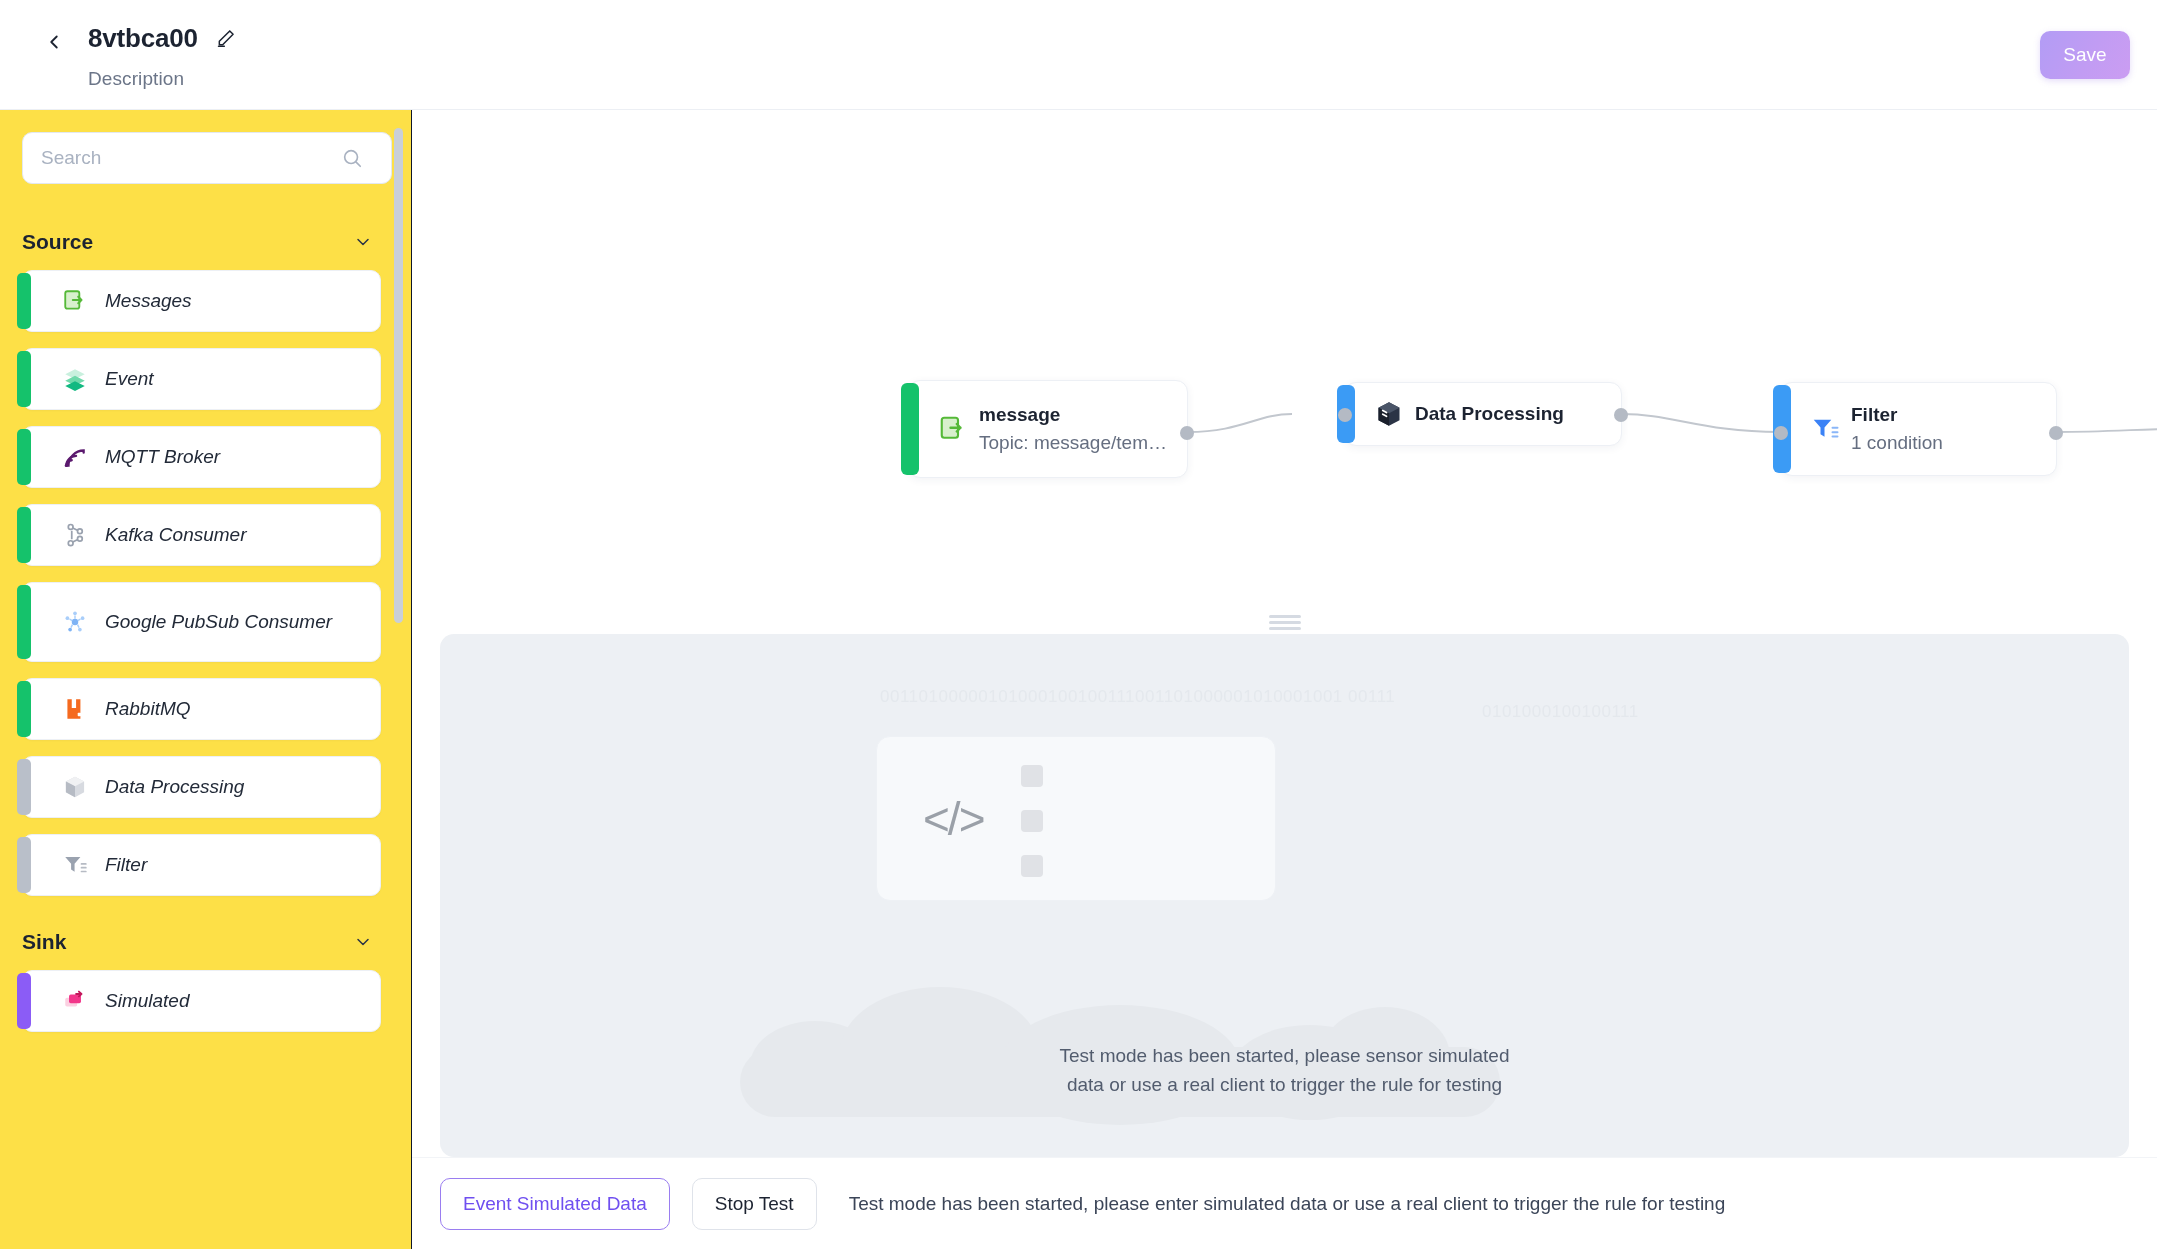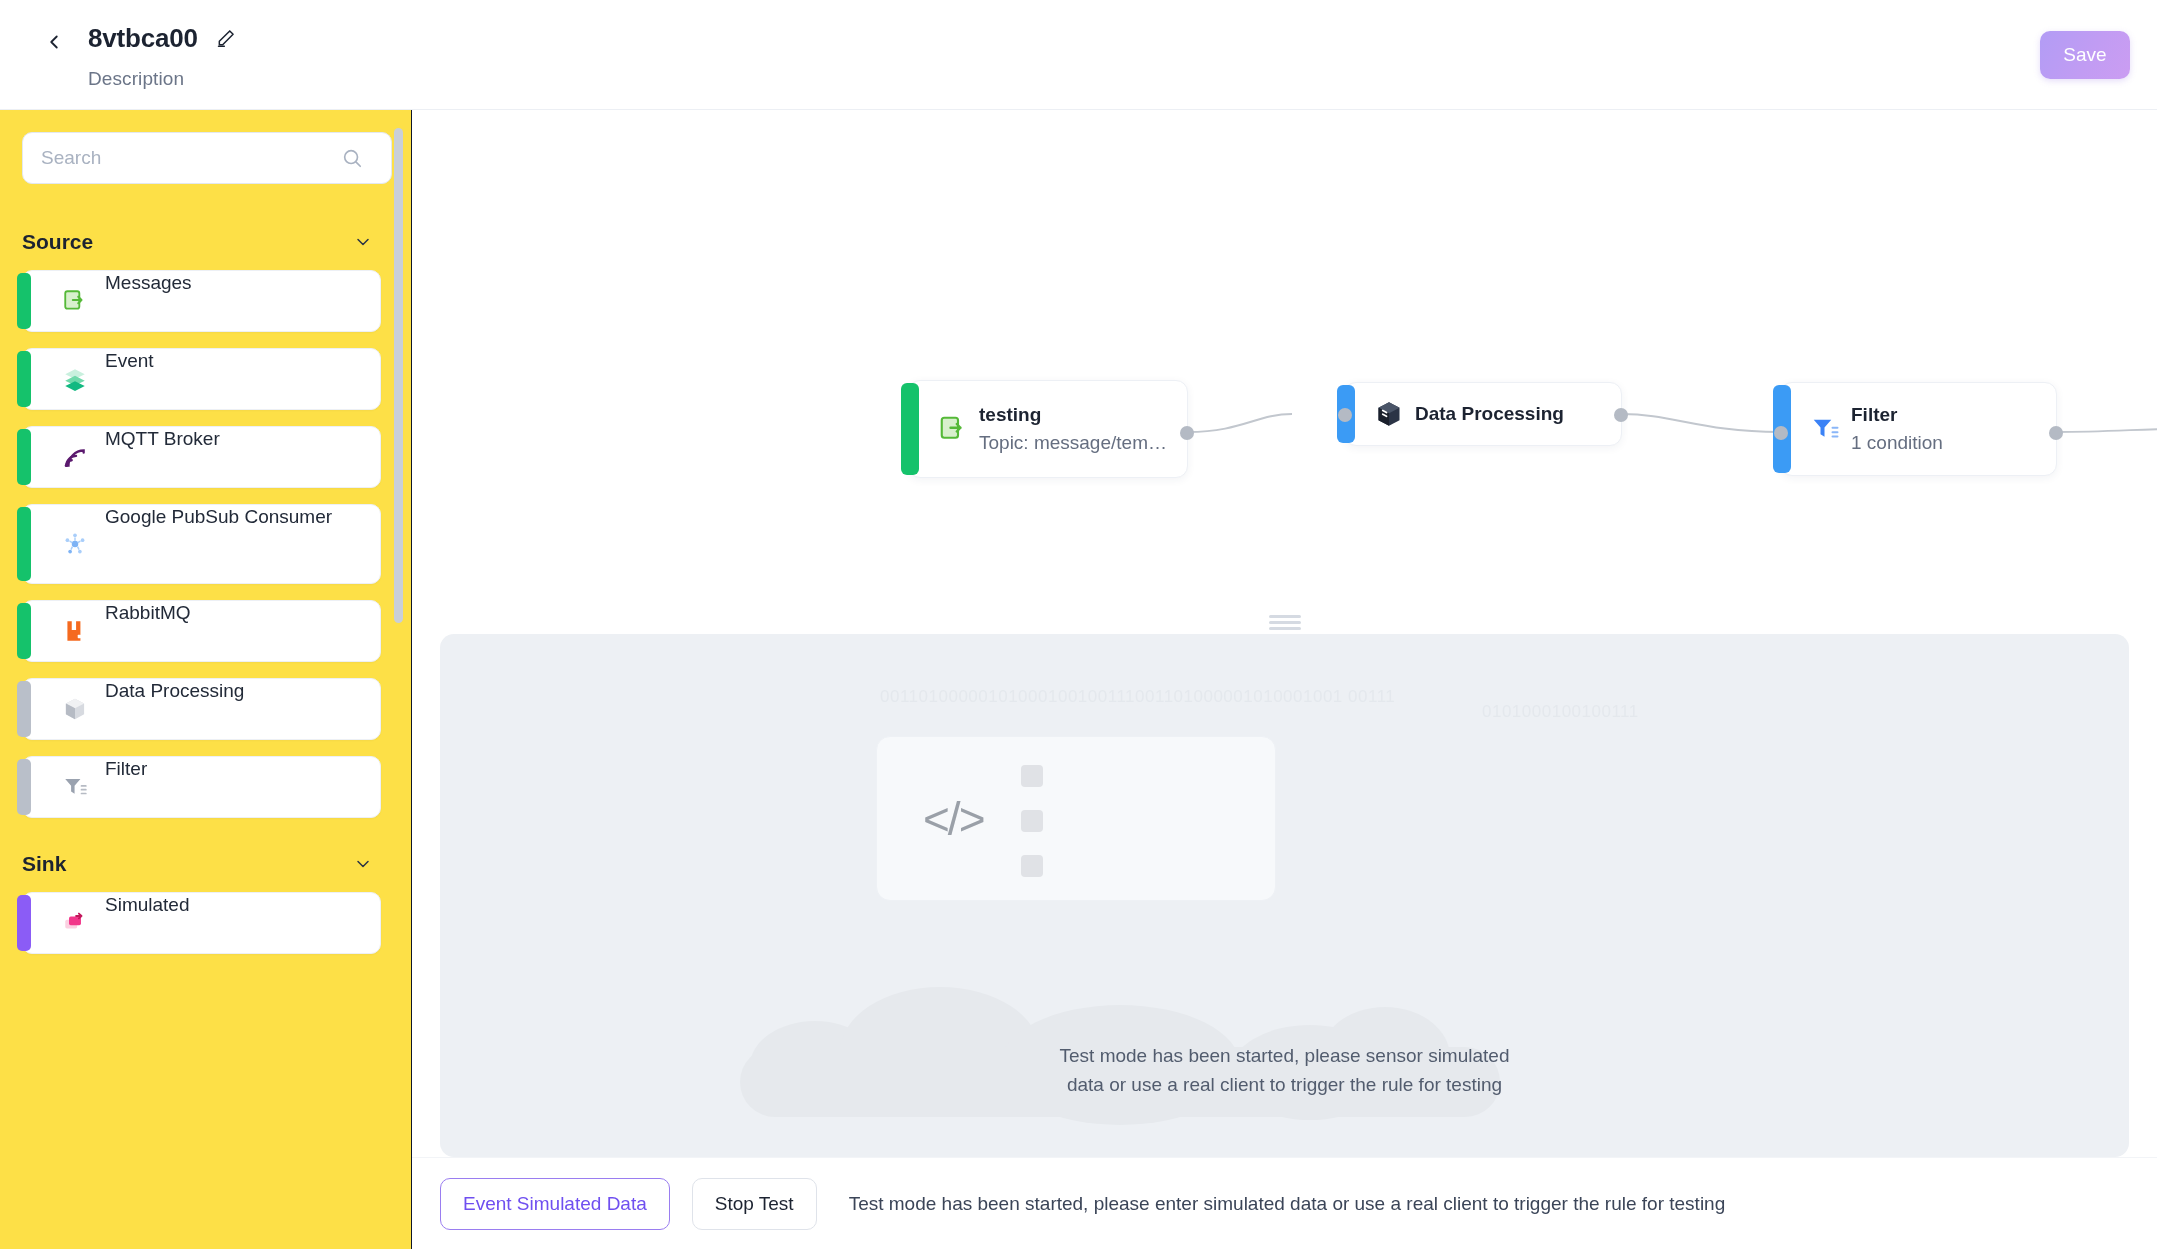--- a/index.html
+++ b/index.html
@@ -69,26 +69,27 @@
   .section { margin-bottom: 8px; }
   .section-head {
     display: flex; align-items: center; justify-content: space-between;
     padding: 18px 8px 16px 0px; cursor: pointer;
   }
   .section-title { font-size: 21px; font-weight: bold; color: #1c2331; }
   .chev { display: flex; }
 
   .node-item {
     position: relative;
-    display: flex; 
+    display: flex; align-items: center;
     height: 62px; margin-bottom: 16px;
     background: #ffffff; border: 1px solid #edf0f5;
     border-radius: 10px; cursor: pointer;
     padding-left: 42px;
     box-shadow: 0 1px 2px rgba(25,40,80,.035);
+    font-style: italic;
   }
   .node-item.tall { height: 80px; }
   .node-item::before {
     content: ""; position: absolute; left: -6px; top: 2px; bottom: 2px;
     width: 14px; border-radius: 5px; background: var(--accent, #15c26b);
     z-index: 0;
   }
   .node-item .ic {
     position: absolute; left: 38px; top: 50%; transform: translateY(-50%);
     width: 28px; height: 28px; display: flex; align-items: center; justify-content: center;
@@ -281,20 +282,32 @@
               <svg width="26" height="26" viewBox="0 0 24 24" fill="none" stroke="#5b1a6e" stroke-width="2.1" stroke-linecap="round">
                   <path d="M4 20h2a14 14 0 0114-14v2"></path>
                   <path d="M4 20h-0.5M4 20a9 9 0 019-9"></path>
                   <path d="M4 20a5 5 0 015-5"></path>
                   <circle cx="4.6" cy="19.6" r="1.3" fill="#5b1a6e" stroke="none"></circle>
                 </svg>
             </span>
             <span class="lbl">MQTT Broker</span>
           </div>
 
+          <div class="node-item" style="--accent:#15c26b">
+            <span class="ic">
+              <svg width="26" height="26" viewBox="0 0 24 24" fill="none" stroke="#9aa2af" stroke-width="1.6">
+                  <circle cx="8" cy="4.5" r="2.2"></circle>
+                  <circle cx="8" cy="19.5" r="2.2"></circle>
+                  <circle cx="16.5" cy="8.5" r="2.2"></circle>
+                  <circle cx="16.5" cy="15.5" r="2.2"></circle>
+                  <path d="M10 5.6l4.6 2.3M10 18.4l4.6-2.3M9 8v8"></path>
+                </svg>
+            </span>
+            <span class="lbl">Kafka Consumer</span>
+          </div>
 
           <div class="node-item tall" style="--accent:#15c26b">
             <span class="ic">
               <svg width="26" height="26" viewBox="0 0 24 24">
                   <circle cx="12" cy="12" r="3" fill="#7eb3f5"></circle>
                   <circle cx="12" cy="4" r="1.7" fill="#a9cefa"></circle>
                   <circle cx="5" cy="8.5" r="1.7" fill="#a9cefa"></circle>
                   <circle cx="19" cy="8.5" r="1.7" fill="#a9cefa"></circle>
                   <circle cx="7.5" cy="19" r="1.7" fill="#7eb3f5"></circle>
                   <circle cx="16.5" cy="19" r="1.7" fill="#a9cefa"></circle>
@@ -376,21 +389,21 @@
         </svg>
 
         <div class="flow-node" style="--accent:#15c26b; left:496px; top:270px; width:280px; height:98px;">
           <span class="fic">
             <svg width="30" height="30" viewBox="0 0 24 24" fill="none">
                 <rect x="3" y="3" width="13" height="16" rx="2" fill="#d8f0cd" stroke="#55b938" stroke-width="1.7"></rect>
                 <path d="M10 11h8m0 0l-3-3m3 3l-3 3" stroke="#55b938" stroke-width="1.9" stroke-linecap="round" stroke-linejoin="round"></path>
               </svg>
           </span>
           <div class="ftexts">
-            <div class="ftitle">testing</div>
+            <div class="ftitle">message</div>
             <div class="fsub">Topic: message/tem…</div>
           </div>
           <span class="handle-dot" style="right:-7px; top:45px;"></span>
         </div>
 
         <div class="flow-node single" style="--accent:#3b9bf5; left:932px; top:272px; width:278px; height:64px;">
           <span class="fic">
             <svg width="30" height="30" viewBox="0 0 24 24">
                 <path d="M12 2.6l8.4 4.3v10L12 21.4 3.6 16.9v-10z" fill="#2b3446"></path>
                 <path d="M12 2.6l8.4 4.3L12 11.4 3.6 6.9z" fill="#4a5568"></path>

